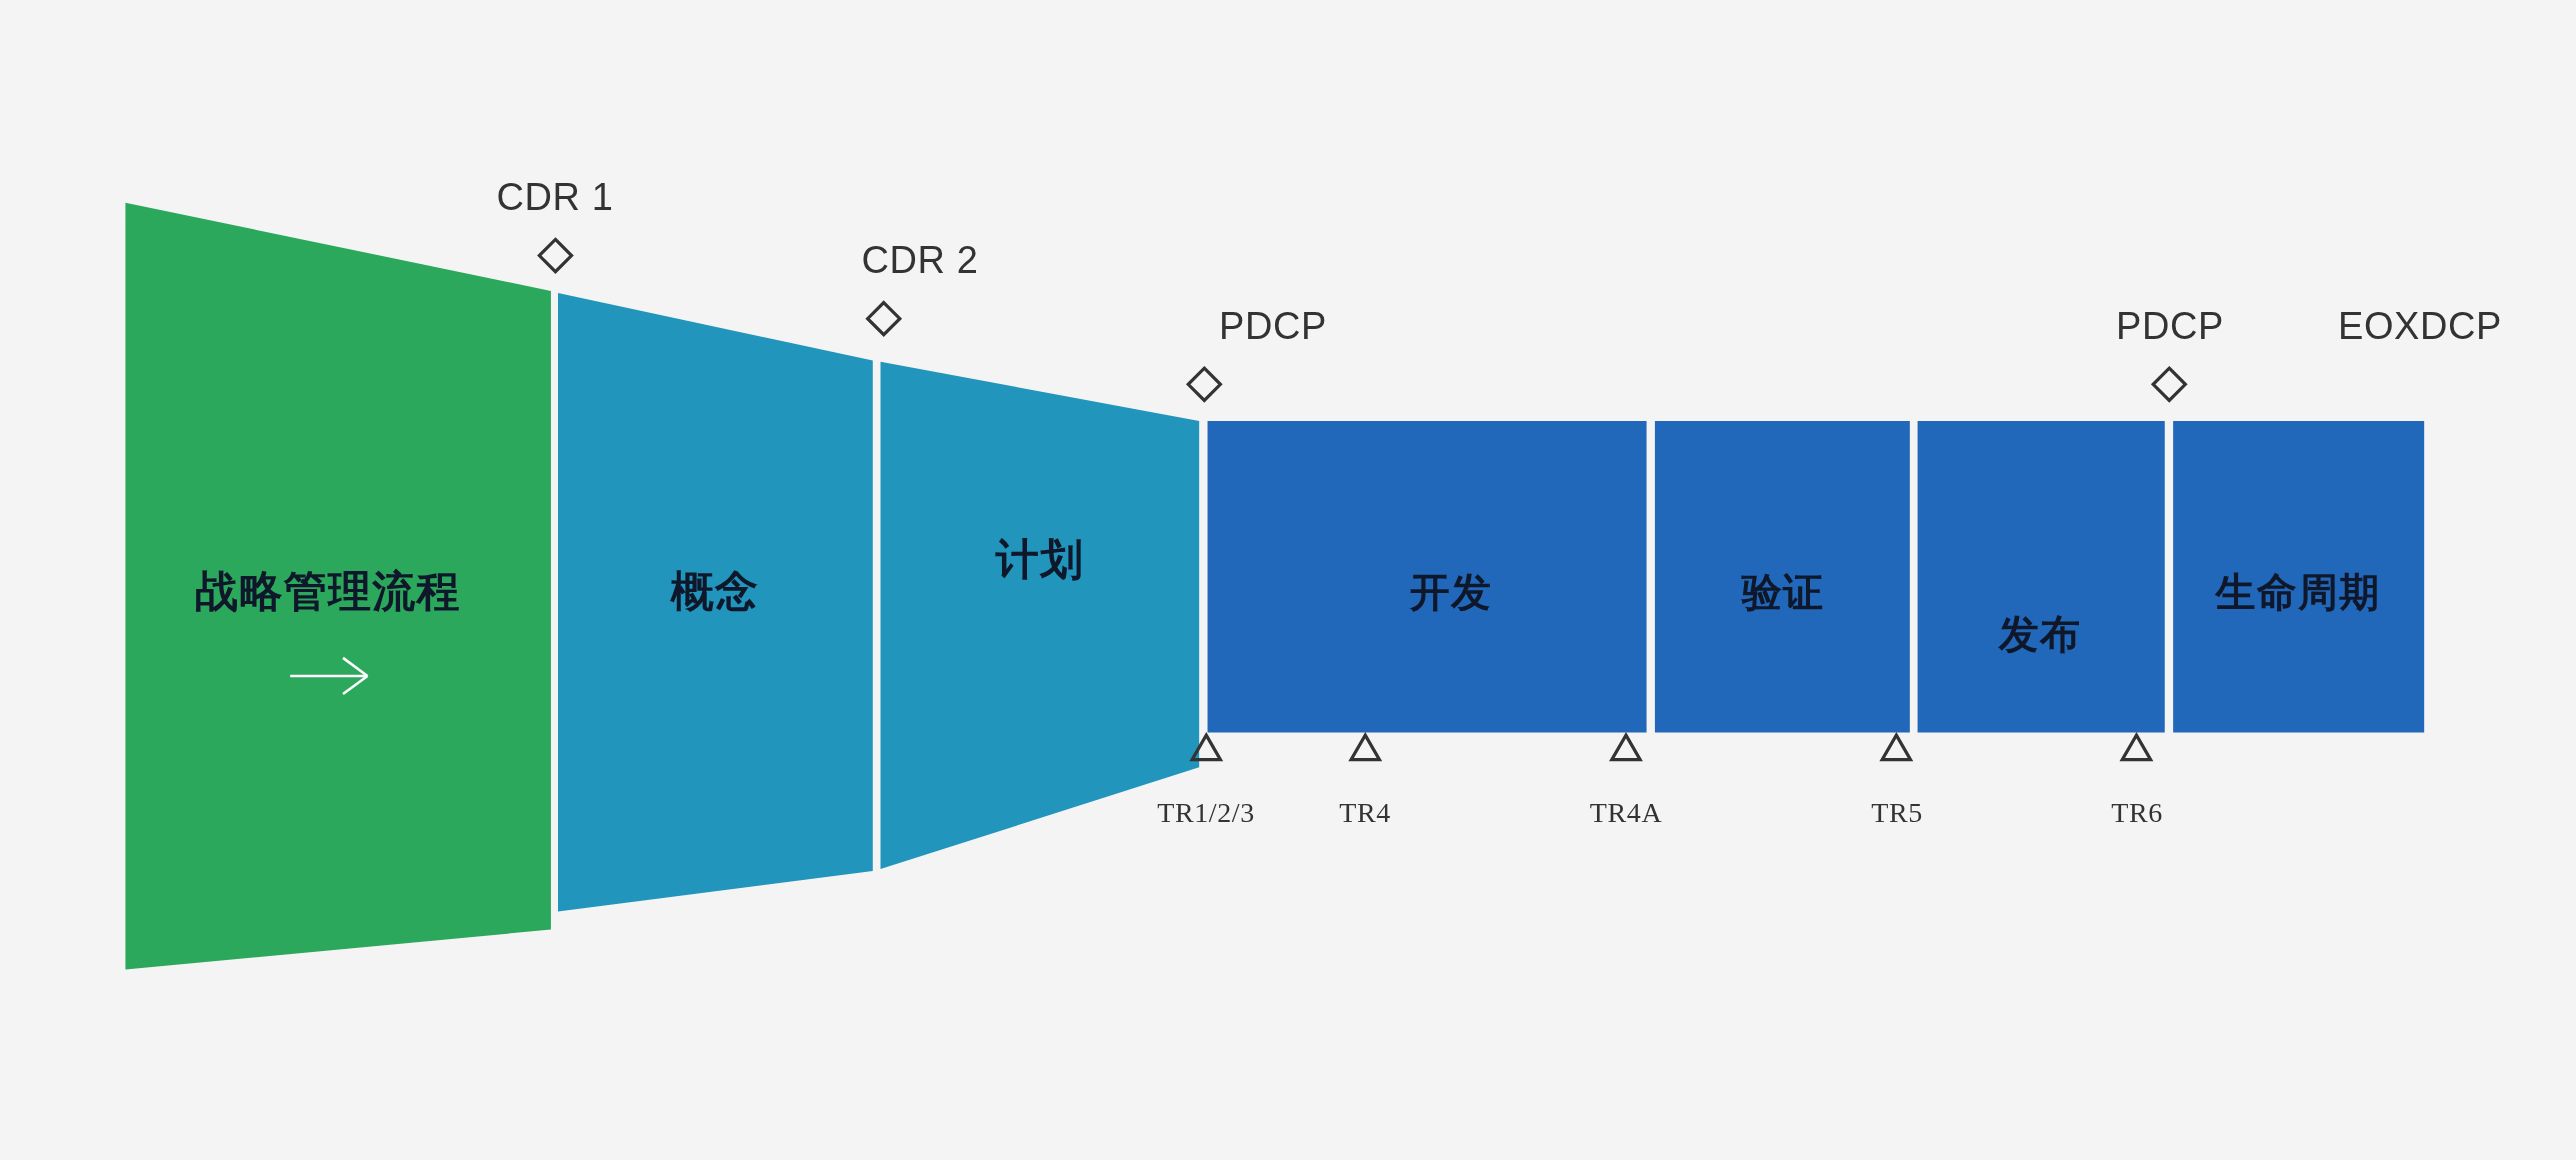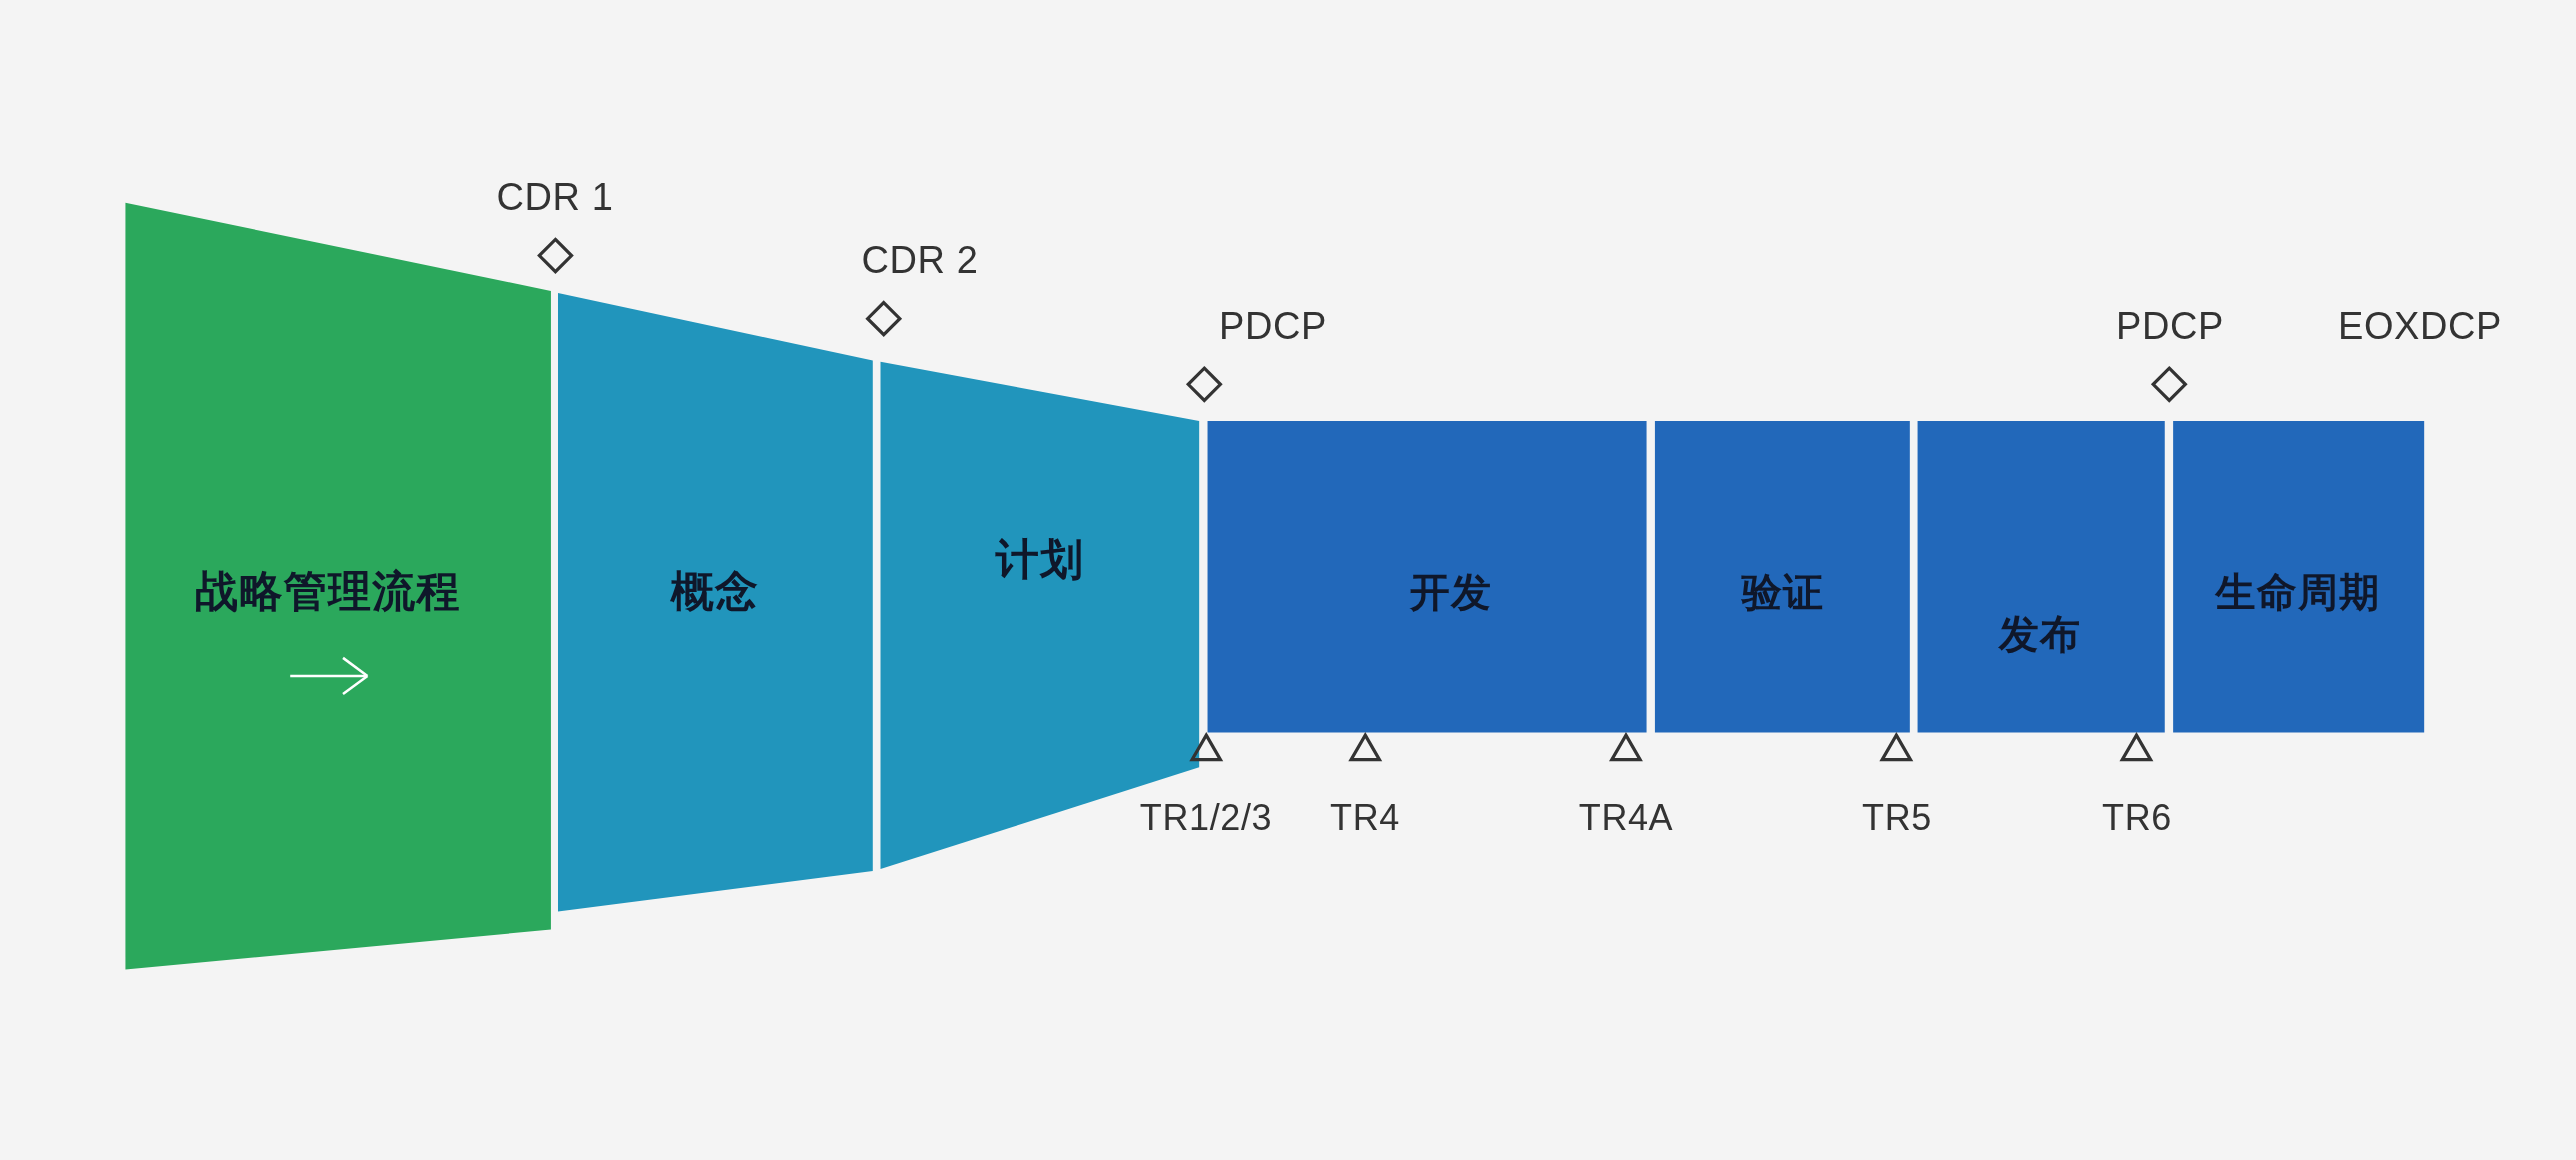--- a/index.html
+++ b/index.html
@@ -49,24 +49,25 @@
     letter-spacing: 0.6px;
     line-height: 1.1;
   }
   .tr-group {
     position: absolute;
     transform: translateX(-50%);
     text-align: center;
     white-space: nowrap;
   }
   .tr-text {
-    font-size: 36px;
+    font-size: 28px;
     color: #333333;
     letter-spacing: 0.6px;
     margin-top: 3.9px;
+    font-family: Liberation Serif, serif;
   }
 </style>
 </head>
 <body>
 
 <div id="stage">
 
   <svg id="funnel-svg" viewBox="0 0 4000 1802">
     <g id="shape-layer">
         <polygon points="194,315 855,452 855,1444 194,1506" fill="#2ba85c"></polygon>

